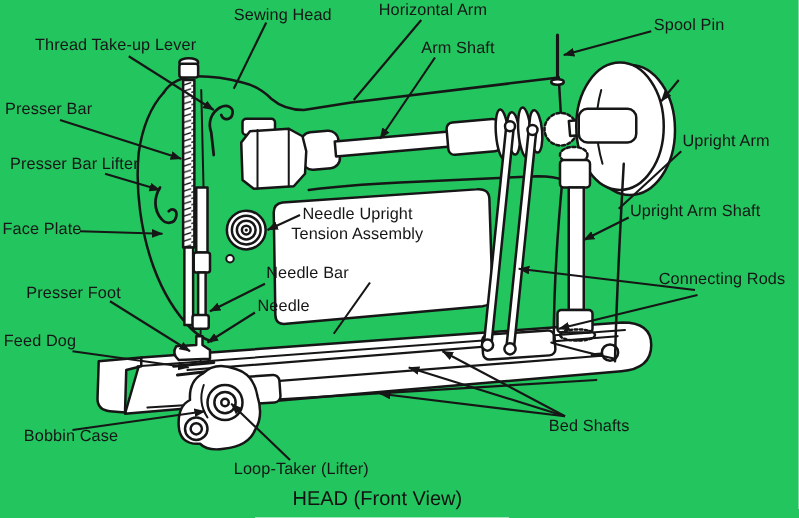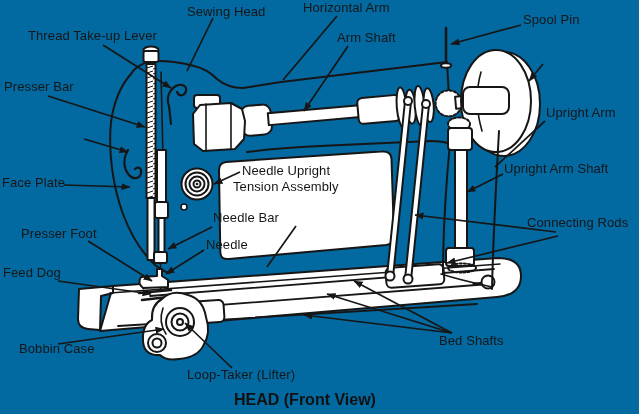--- a/index.html
+++ b/index.html
@@ -1,21 +1,21 @@
 <!DOCTYPE html>
 <html><head>
 <meta charset="utf-8">
 <style>
   html,body{margin:0;padding:0;background:#fff;}
-  #stage{position:relative;width:639px;height:414px;background:#0369a1;overflow:hidden;
+  #stage{position:relative;width:639px;height:414px;background:#22c55e;overflow:hidden;
          font-family:"Liberation Sans","DejaVu Sans",sans-serif;}
   #art{position:absolute;left:0;top:0;}
   .lbl{position:absolute;font-size:13px;line-height:14px;color:#161616;white-space:nowrap;
        letter-spacing:0.1px;}
-  .cap{position:absolute;font-size:16px;font-weight:bold;color:#111;white-space:nowrap;}
+  .cap{position:absolute;font-size:16px;font-weight:normal;color:#111;white-space:nowrap;}
   svg *{vector-effect:non-scaling-stroke;}
 </style>
 </head>
 <body>
 
 <div id="stage">
 
   <svg id="art" width="639" height="414" viewBox="0 0 639 414">
     <defs>
       <marker id="arw" markerUnits="userSpaceOnUse" markerWidth="10" markerHeight="8" refX="8.5" refY="3.5" orient="auto">
@@ -179,20 +179,21 @@
     </g>
   </svg>
 
   <div class="lbl" style="left:187px;top:5px">Sewing Head</div>
   <div class="lbl" style="left:303px;top:1px">Horizontal Arm</div>
   <div class="lbl" style="left:523px;top:13px">Spool Pin</div>
   <div class="lbl" style="left:28px;top:29px">Thread Take-up Lever</div>
   <div class="lbl" style="left:337px;top:31px">Arm Shaft</div>
   <div class="lbl" style="left:4px;top:80px">Presser Bar</div>
   <div class="lbl" style="left:546px;top:106px">Upright Arm</div>
+  <div class="lbl" style="left:8px;top:124px">Presser Bar Lifter</div>
   <div class="lbl" style="left:2px;top:176px">Face Plate</div>
   <div class="lbl" style="left:242px;top:164px">Needle Upright</div>
   <div class="lbl" style="left:233px;top:180px">Tension Assembly</div>
   <div class="lbl" style="left:213px;top:211px">Needle Bar</div>
   <div class="lbl" style="left:504px;top:162px">Upright Arm Shaft</div>
   <div class="lbl" style="left:527px;top:216px">Connecting Rods</div>
   <div class="lbl" style="left:21px;top:227px">Presser Foot</div>
   <div class="lbl" style="left:206px;top:238px">Needle</div>
   <div class="lbl" style="left:3px;top:266px">Feed Dog</div>
   <div class="lbl" style="left:439px;top:334px">Bed Shafts</div>

